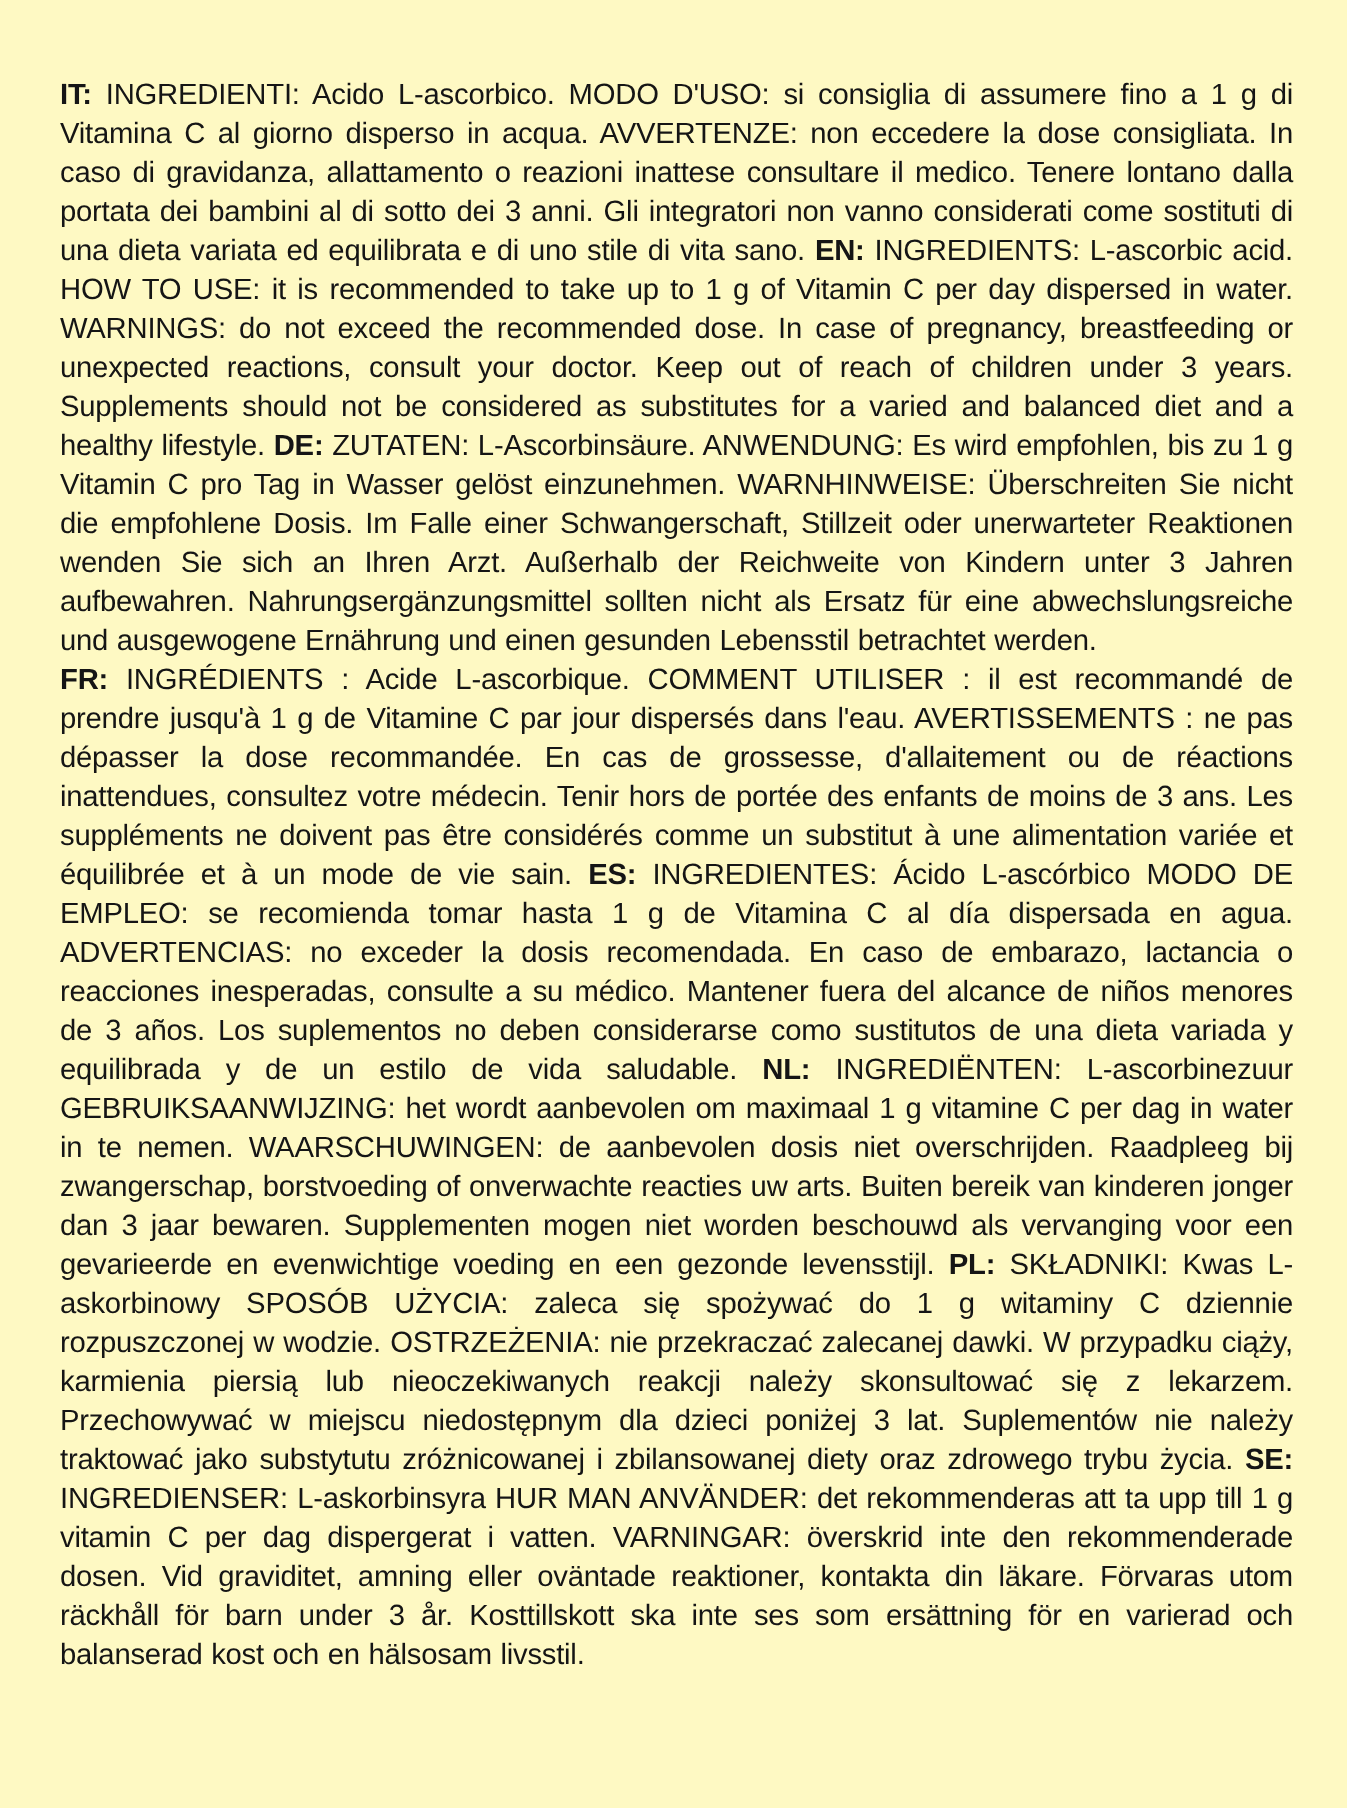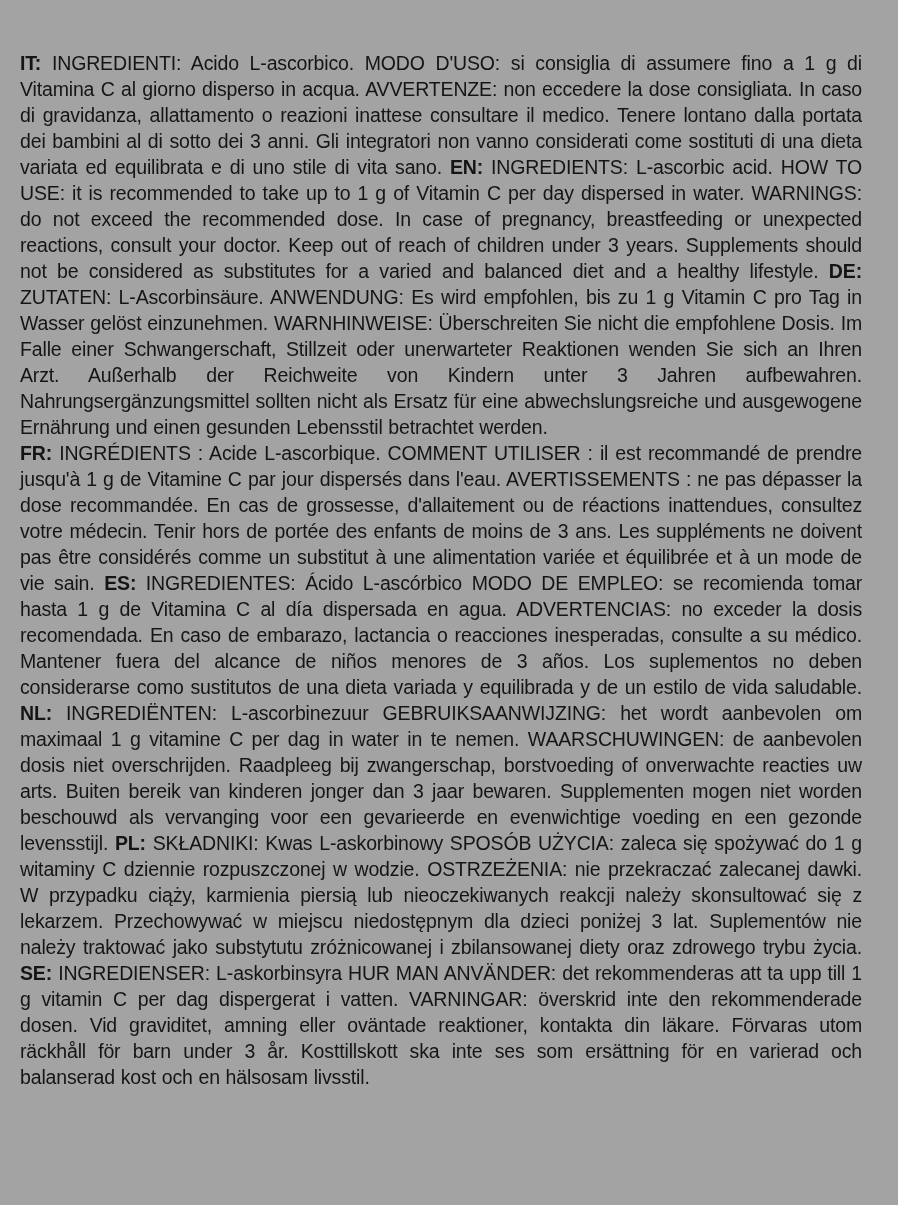--- a/index.html
+++ b/index.html
@@ -9,22 +9,22 @@
   }
   body {
     width: 898px;
     height: 1205px;
     overflow: hidden;
   }
   .page {
     box-sizing: border-box;
     width: 898px;
     height: 1205px;
-    padding: 50px 36px 0 20px;
-    background: #a3a3a3;
+    padding: 50px 36px 0 40px;
+    background: #fef9c3;
   }
   .para {
     margin: 0;
     font-family: "Liberation Sans", "DejaVu Sans", sans-serif;
     font-size: 19.5px;
     line-height: 26px;
     color: #151515;
     text-align: justify;
     letter-spacing: -0.15px;
     word-spacing: 0.5px;

